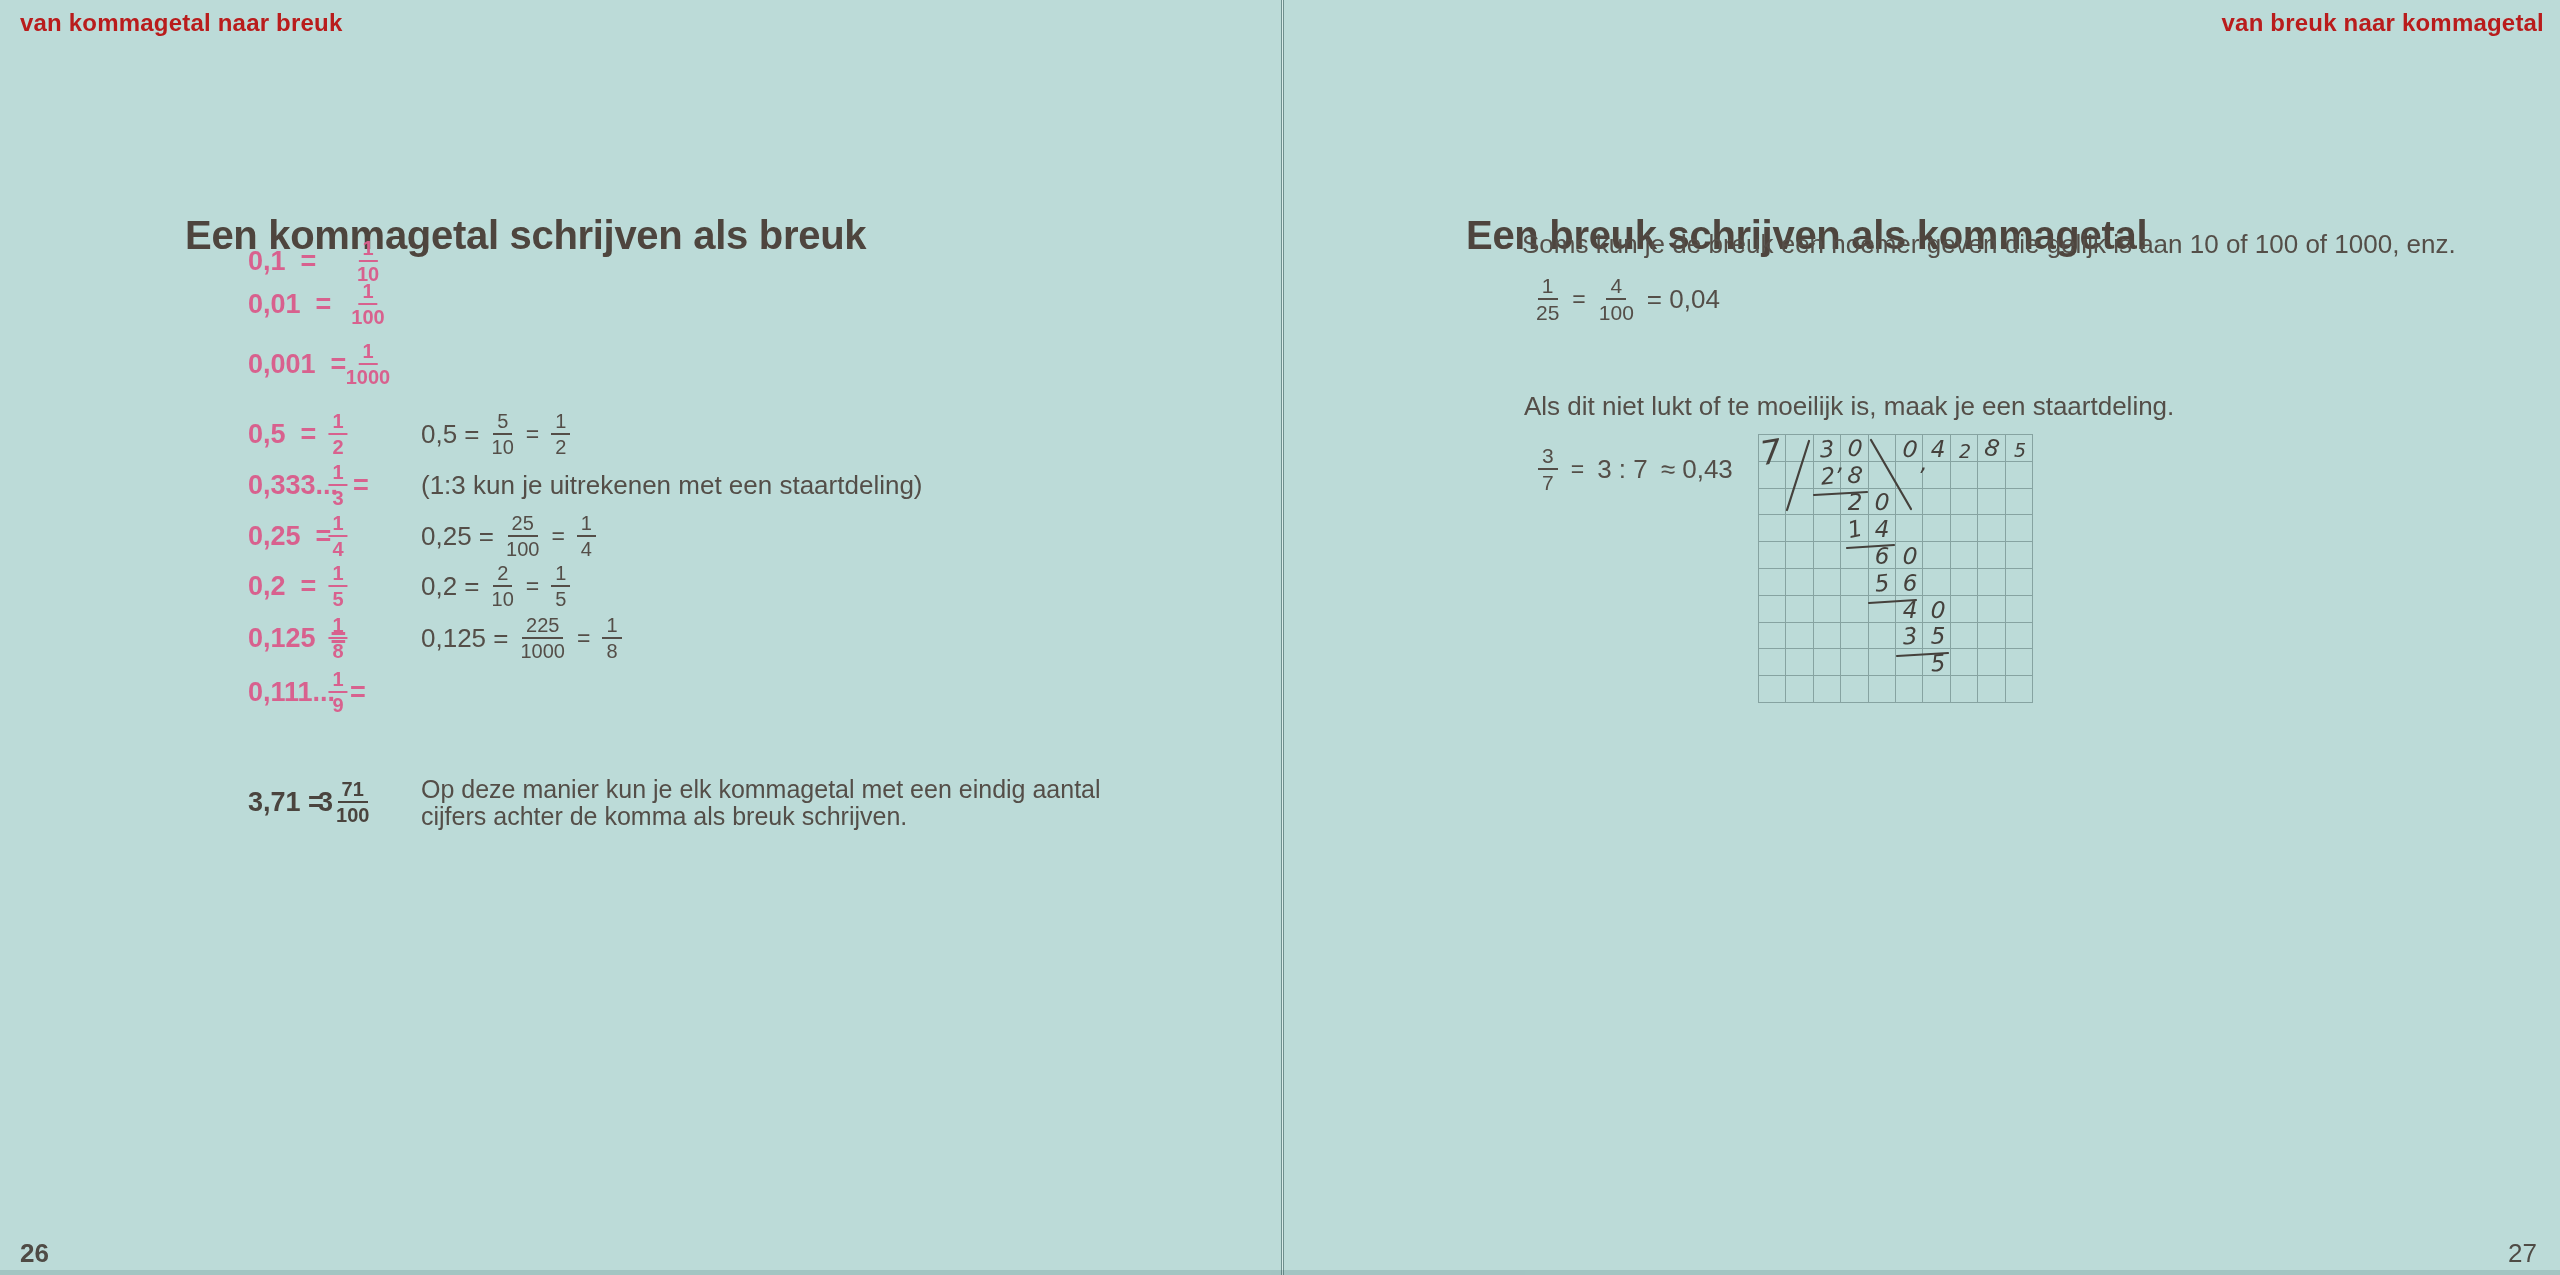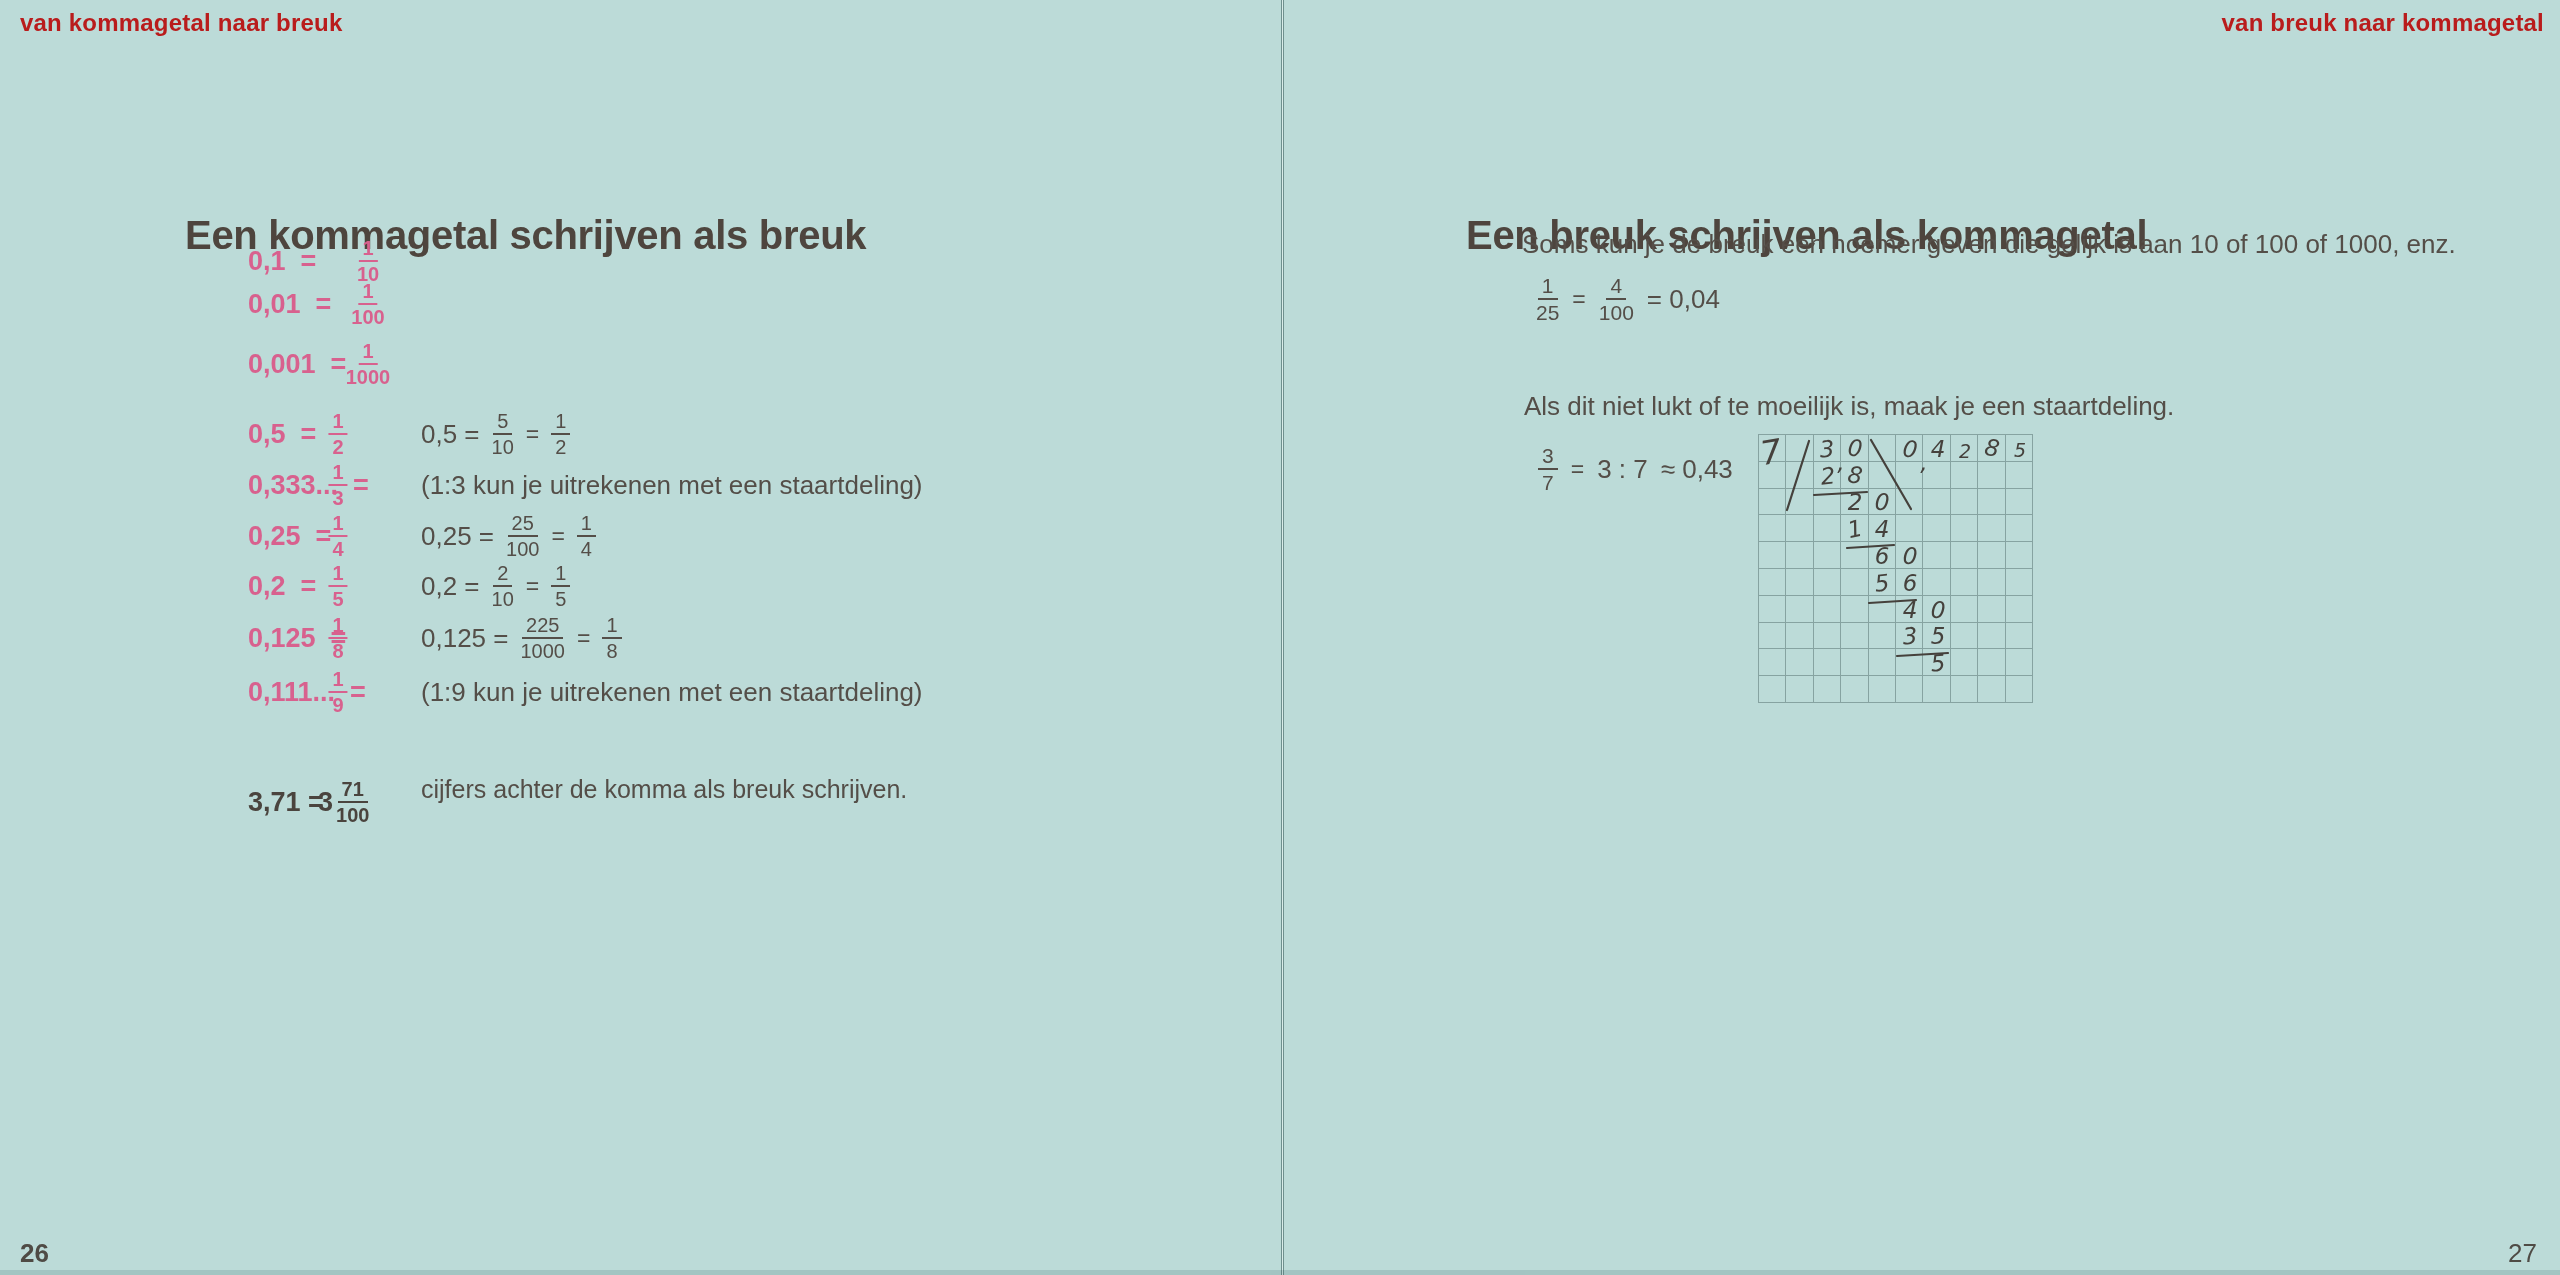--- a/index.html
+++ b/index.html
@@ -189,33 +189,33 @@
         <span class="fden">8</span>
       </span>
   </span>
 </div>
 <div class="row" style="top:669px">
   <span class="pval">0,111...  =</span>
   <span class="pfrac c338"><span class="frac pink">
         <span class="fnum">1</span>
         <span class="fden">9</span>
       </span></span>
-  <span class="note">(1:9 kun je uitrekenen met een staartdeling)</span>
 </div>
 
 <div class="row" style="top:779px">
   <span class="pval dark">3,71 =</span>
   <span class="mixed-group">
     <span class="whole">3</span>
     <span class="frac dark">
         <span class="fnum">71</span>
         <span class="fden">100</span>
       </span>
   </span>
   <span class="note-block">
+    <span class="nl">Op deze manier kun je elk kommagetal met een eindig aantal</span>
     <span class="nl">cijfers achter de komma als breuk schrijven.</span>
   </span>
 </div>
 
 <div class="page-num pn-left">26</div>
 
 <h1 class="page-title title-right">Een breuk schrijven als kommagetal</h1>
 
 <div class="rp-text rp-intro">Soms kun je de breuk een noemer geven die gelijk is aan 10 of 100 of 1000, enz.</div>
 

